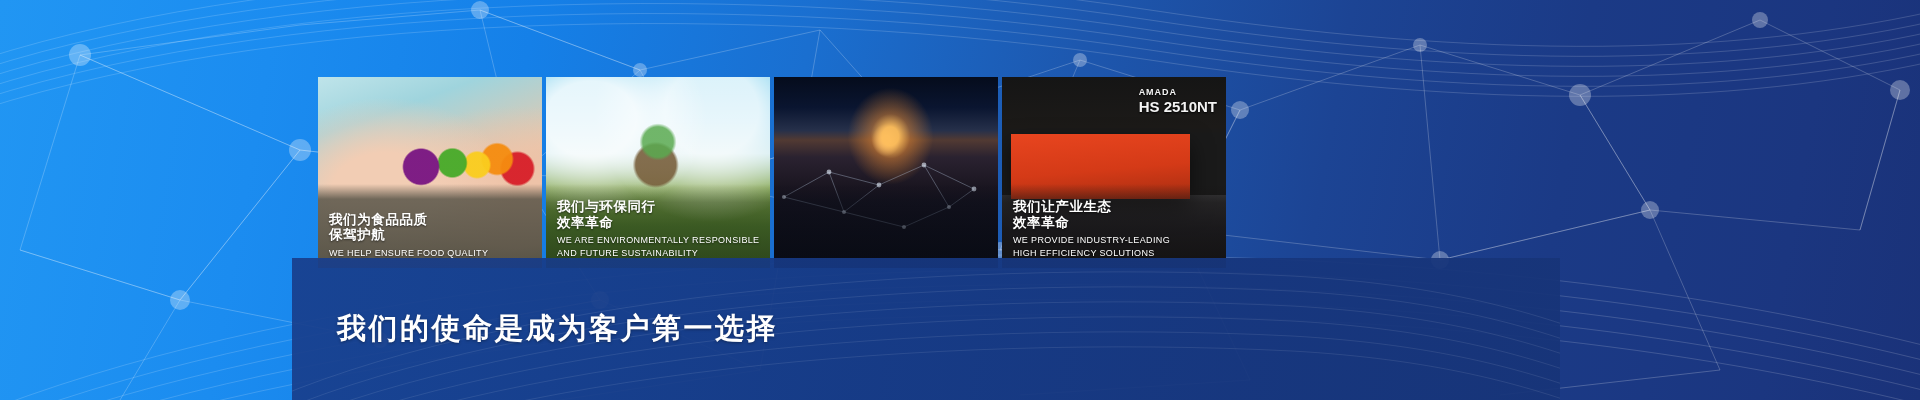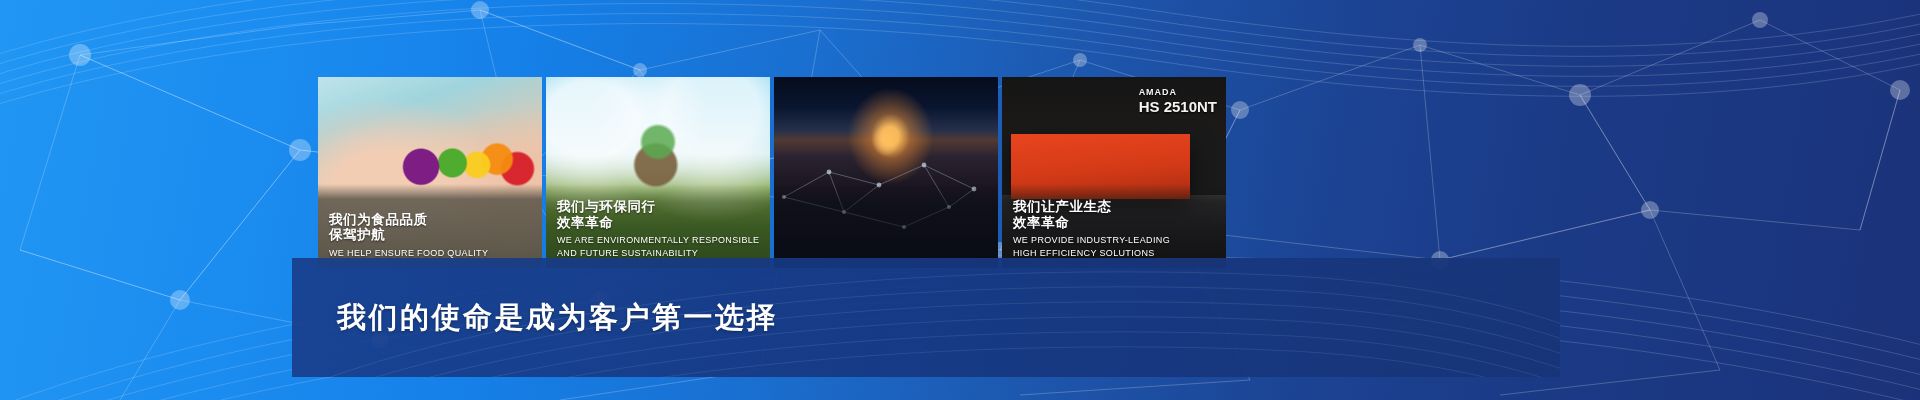--- a/index.html
+++ b/index.html
@@ -108,21 +108,21 @@
   .amada .model{display:block;font-size:15px;letter-spacing:0;margin-top:1px;text-align:right;}
 
   
   .ov1{background:linear-gradient(180deg,rgba(60,62,52,0) 0%,rgba(62,64,54,.72) 18%,rgba(60,62,52,.82) 100%);}
   .ov2{background:linear-gradient(180deg,rgba(30,40,20,0) 0%,rgba(32,42,22,.35) 22%,rgba(28,38,20,.48) 100%);}
   .ov3{background:linear-gradient(180deg,rgba(10,14,26,0) 0%,rgba(10,14,26,.5) 22%,rgba(8,12,22,.72) 100%);}
   .ov4{background:linear-gradient(180deg,rgba(20,18,18,0) 0%,rgba(22,20,20,.55) 22%,rgba(18,16,16,.7) 100%);}
 
   
   .mission{
-    position:absolute;left:292px;top:258px;width:1268px;height:119px;
+    position:absolute;left:292px;top:258px;width:1268px;height:142px;
     background:linear-gradient(100deg,rgba(24,62,140,.92) 0%,rgba(22,56,130,.93) 45%,rgba(23,52,120,.94) 100%);
     overflow:hidden;
   }
   .mission-arcs{position:absolute;inset:0;opacity:.5;}
   .mission-title{
     position:absolute;left:45px;top:50%;transform:translateY(-50%);
     color:#ffffff;font-size:29px;font-weight:700;letter-spacing:2.5px;
     white-space:nowrap;text-shadow:0 1px 3px rgba(0,0,0,.35);
   }
 </style>

